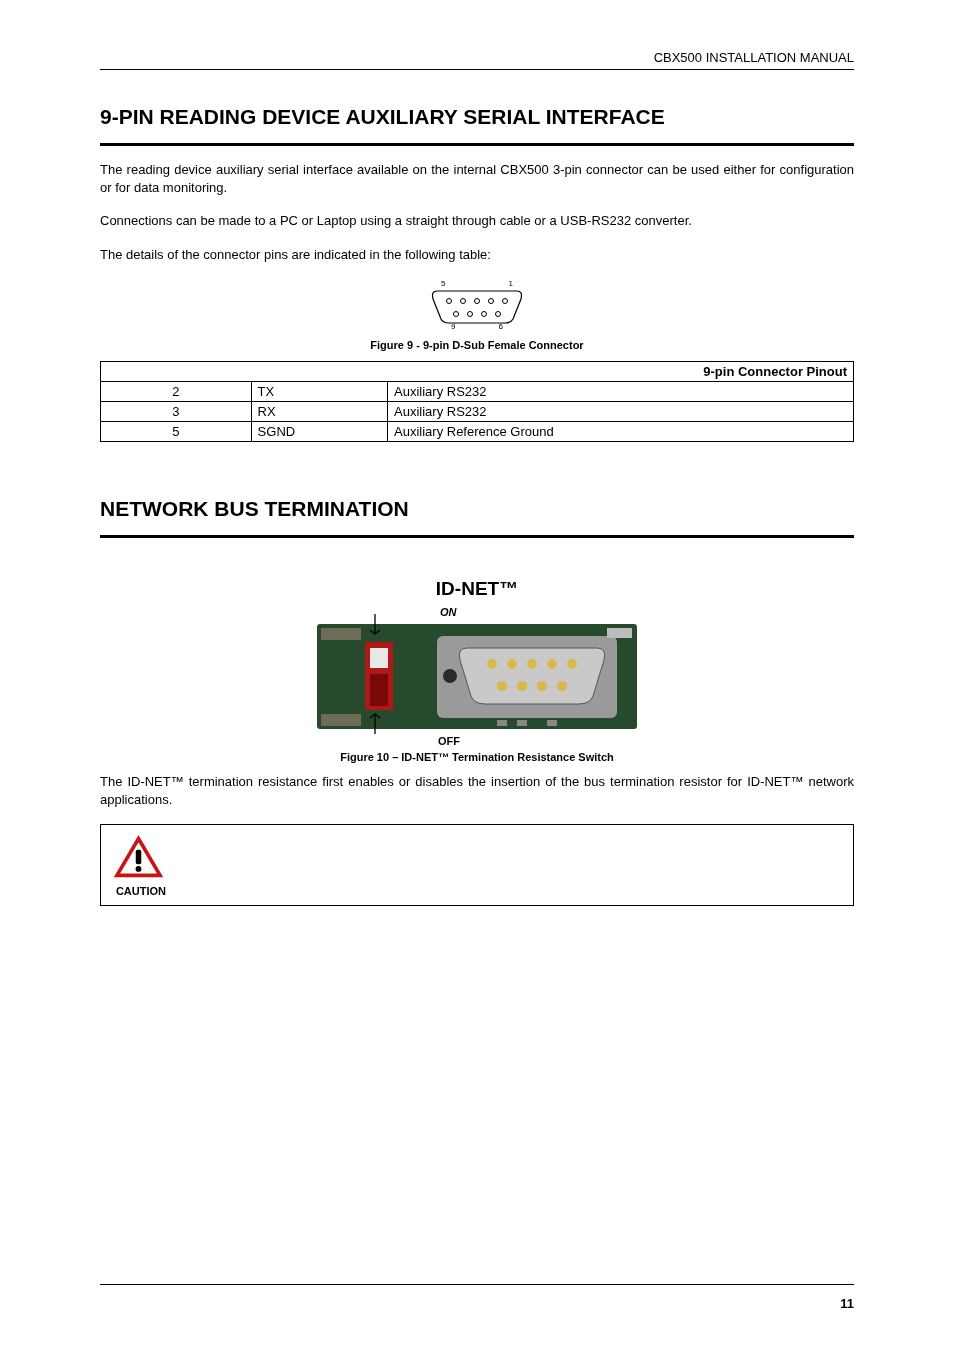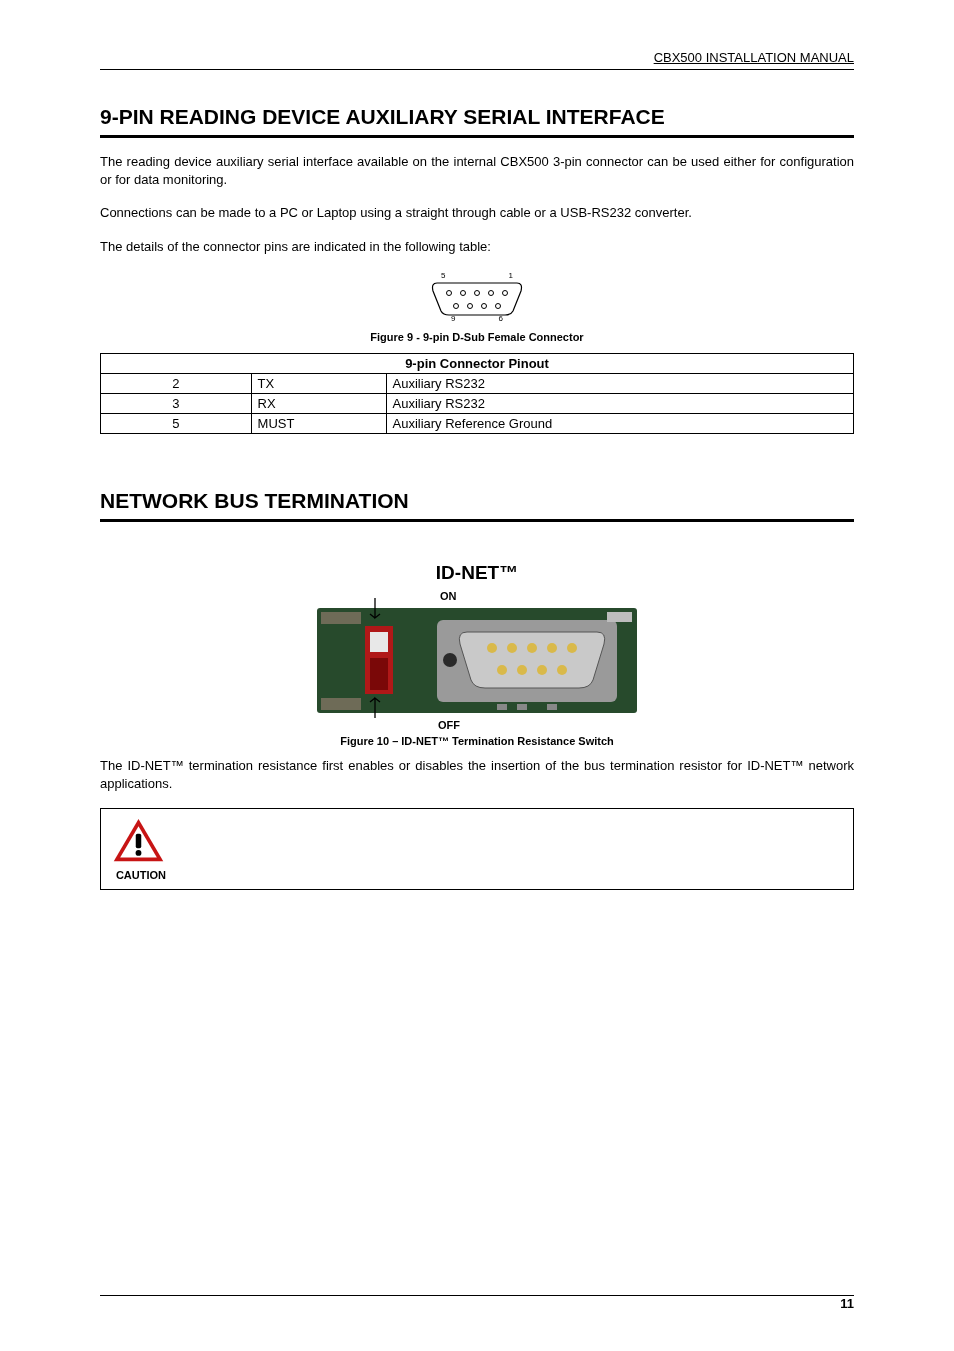--- a/index.html
+++ b/index.html
@@ -15,27 +15,26 @@
       padding: 50px 100px 40px 100px;
       position: relative;
       color: #000;
     }
     .header-line {
       text-align: right;
       font-size: 13px;
       padding-bottom: 4px;
       border-bottom: 1.5px solid #000;
       margin-bottom: 35px;
-      text-decoration: underline;
     }
     .section-title {
       font-size: 21px;
       font-weight: bold;
       border-bottom: 3px solid #000;
-      padding-bottom: 6px;
+      padding-bottom: 14px;
       margin-bottom: 15px;
     }
     .body-text {
       font-size: 13px;
       text-align: justify;
       margin-bottom: 16px;
       line-height: 1.35;
     }
     .connector-figure {
       text-align: center;
@@ -71,21 +70,21 @@
       border-collapse: collapse;
       font-size: 13px;
       margin-bottom: 55px;
     }
     .pinout-table th, .pinout-table td {
       border: 1px solid #000;
       padding: 2px 6px;
       text-align: left;
     }
     .pinout-table .header-row th {
-      text-align: center;
+      text-align: right;
       font-weight: bold;
     }
     .pinout-table .col-pin {
       text-align: center;
       width: 20%;
     }
     .pinout-table .col-name {
       width: 20%;
     }
     .pinout-table .subhead {
@@ -104,20 +103,21 @@
       text-align: center;
       position: relative;
       margin-bottom: 4px;
     }
     .switch-figure .on-label {
       position: absolute;
       font-size: 11px;
       font-weight: bold;
       top: 0;
       left: 340px;
+      font-style: italic;
     }
     .switch-figure .off-label {
       position: absolute;
       font-size: 11px;
       font-weight: bold;
       bottom: -2px;
       left: 338px;
     }
     .switch-svg-wrap {
       display: inline-block;
@@ -153,21 +153,21 @@
     }
     .page-number {
       position: absolute;
       bottom: 40px;
       right: 100px;
       border-top: 1.5px solid #000;
       width: 754px;
       text-align: right;
       font-size: 13px;
       font-weight: bold;
-      padding-top: 0;
+      padding-top: 11px;
     }
   </style>
 </head>
 <body>
 
 <div class="header-line">CBX500 INSTALLATION MANUAL</div>
 
 <div class="section-title">9-PIN READING DEVICE AUXILIARY SERIAL INTERFACE</div>
 
 <p class="body-text">The reading device auxiliary serial interface available on the internal CBX500 3-pin connector can be used either for configuration or for data monitoring.</p>
@@ -206,21 +206,21 @@
     <td>TX</td>
     <td>Auxiliary RS232</td>
   </tr>
   <tr>
     <td class="col-pin">3</td>
     <td>RX</td>
     <td>Auxiliary RS232</td>
   </tr>
   <tr>
     <td class="col-pin">5</td>
-    <td>MUST</td>
+    <td>SGND</td>
     <td>Auxiliary Reference Ground</td>
   </tr>
 </tbody>
   </table>
 
 <div class="section-title section2-spacing">NETWORK BUS TERMINATION</div>
 
 <div class="idnet-title">ID-NET™</div>
 
 <div class="switch-figure">

